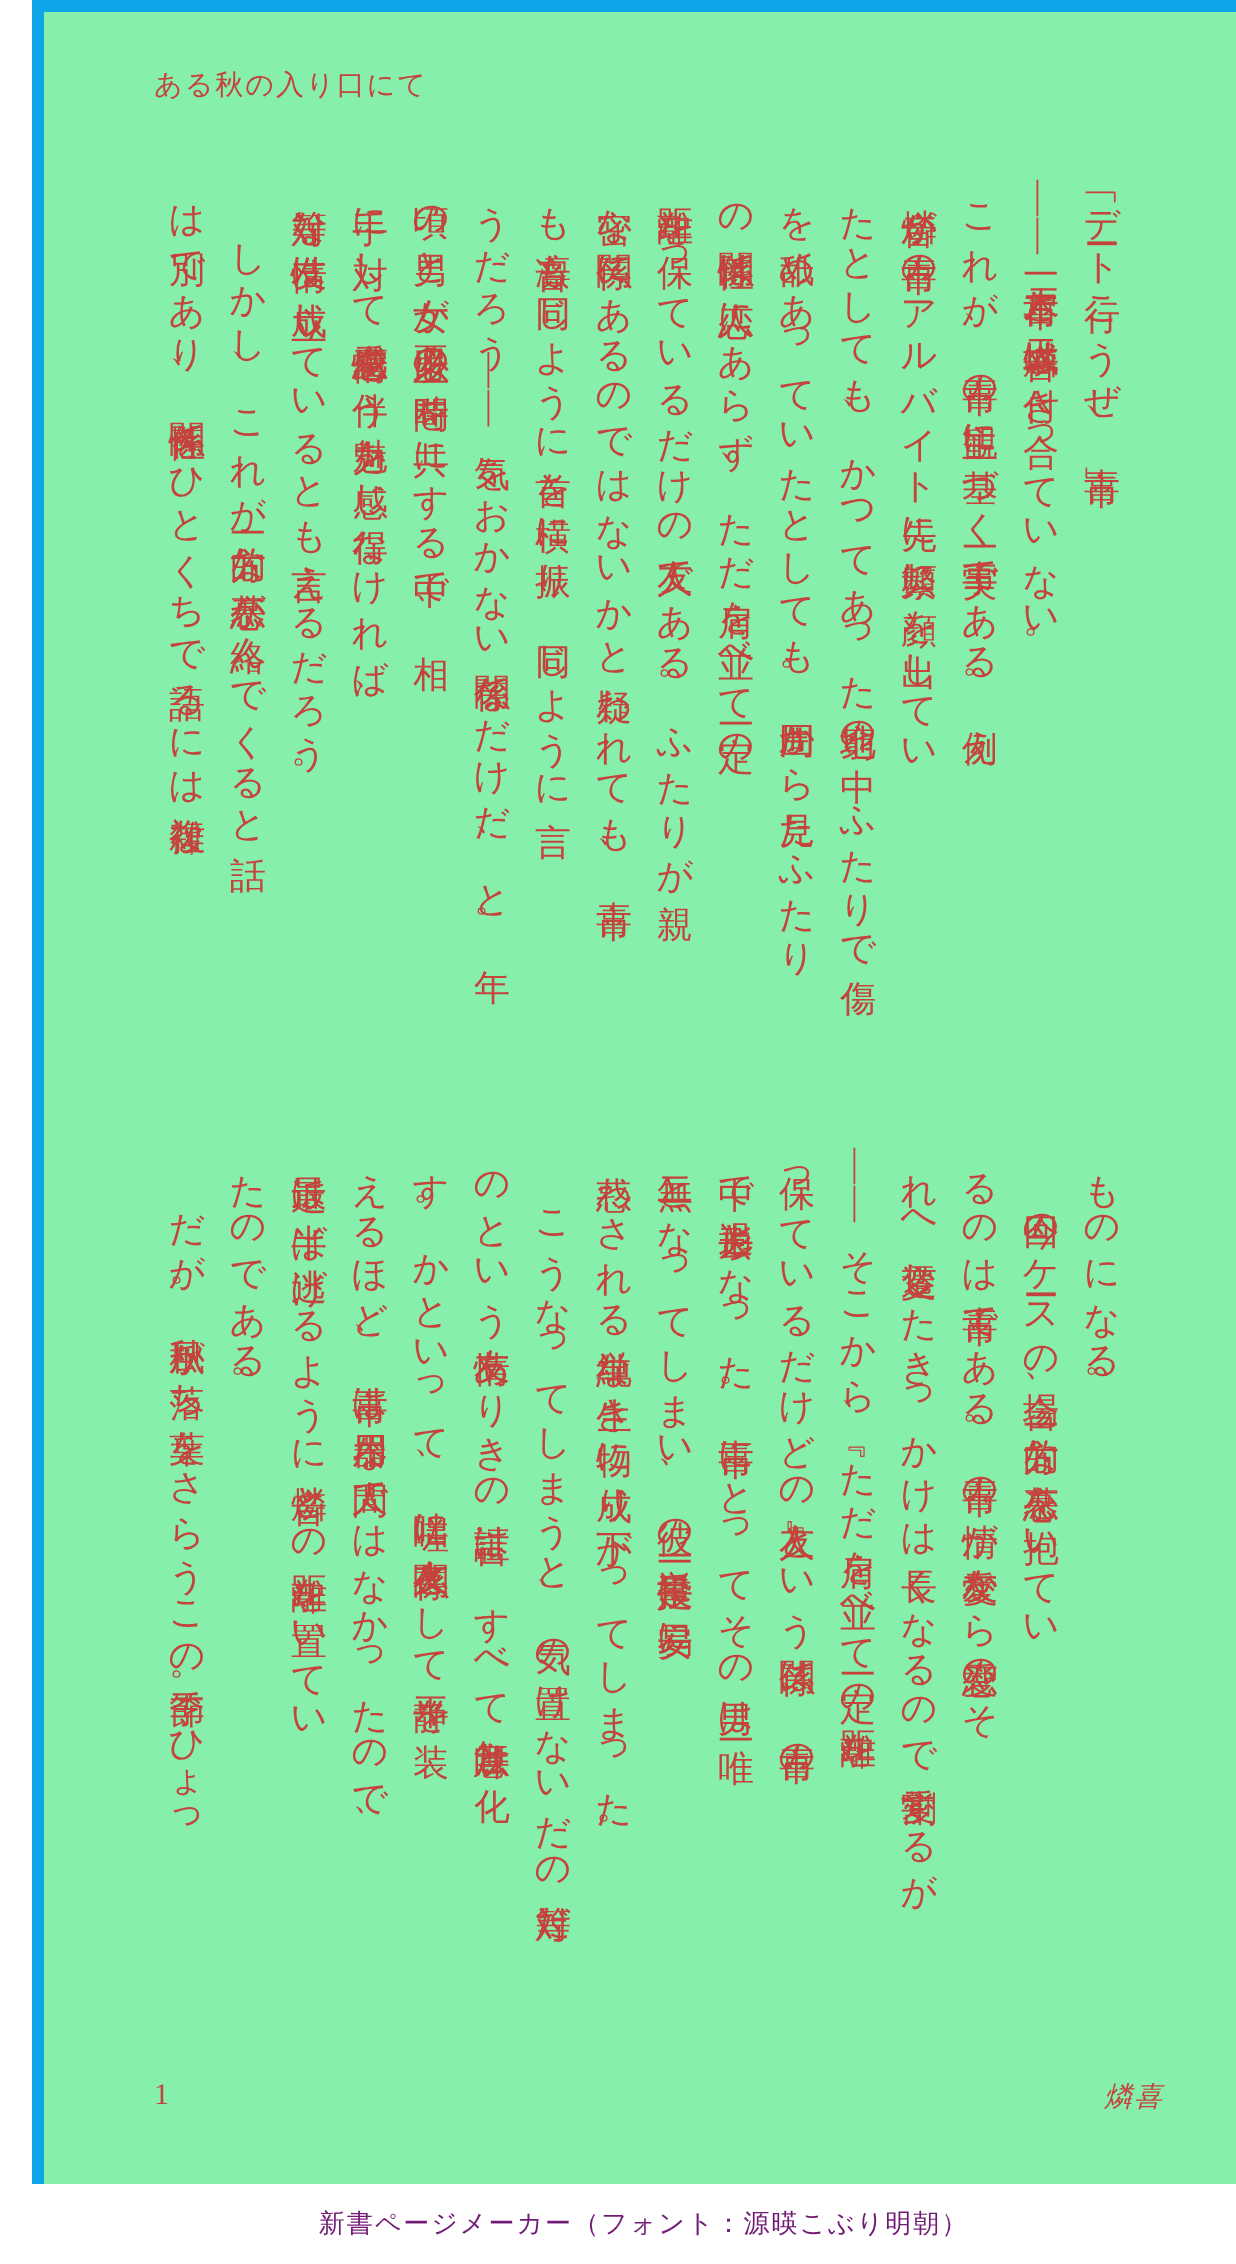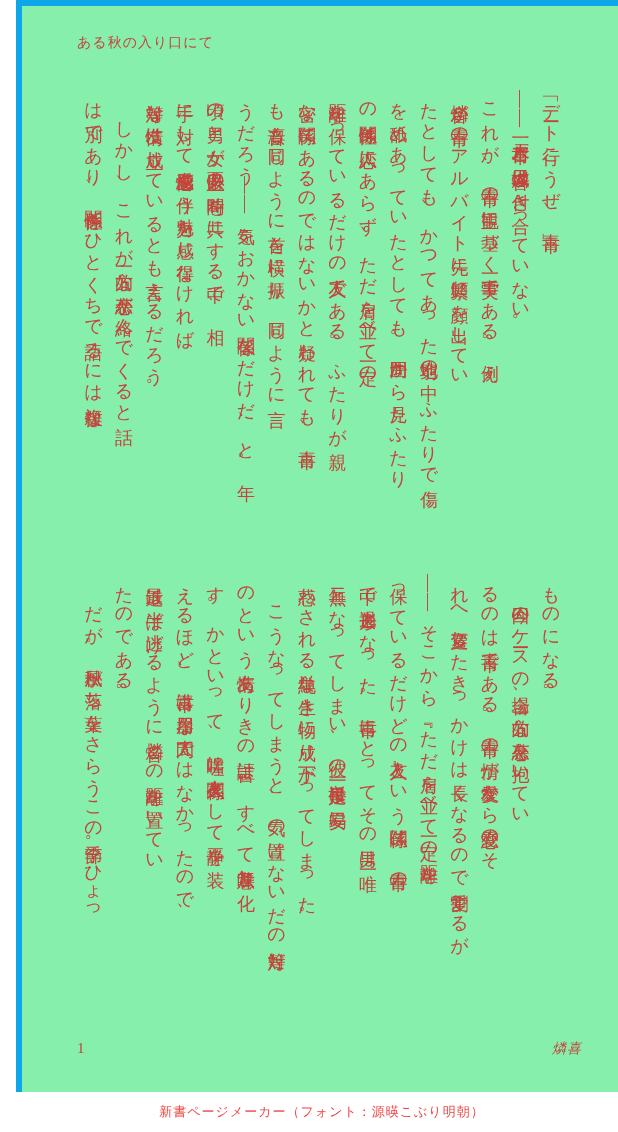--- a/index.html
+++ b/index.html
@@ -78,21 +78,21 @@
     width: 618px;
     height: 40px;
     background: #ffffff;
     display: flex;
     align-items: center;
     justify-content: center;
   }
   .caption {
     font-size: 13px;
     letter-spacing: 1px;
-    color: #ef4444;
+    color: #701a75;
     margin-left: 26px;
   }
 </style>
 </head>
 <body>
 
 <div class="stage">
 
   <div class="sheet">
 

